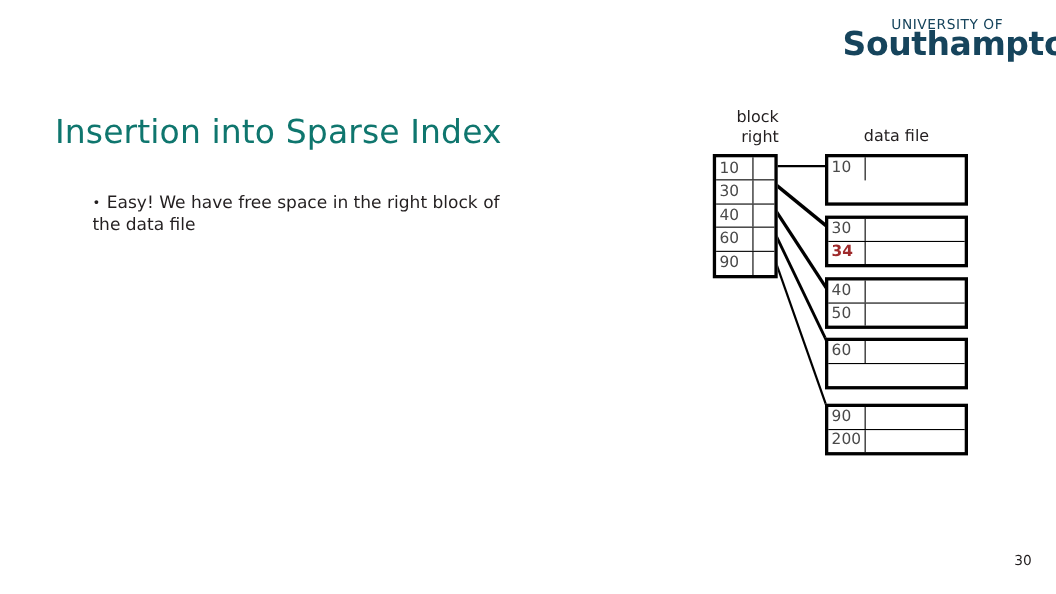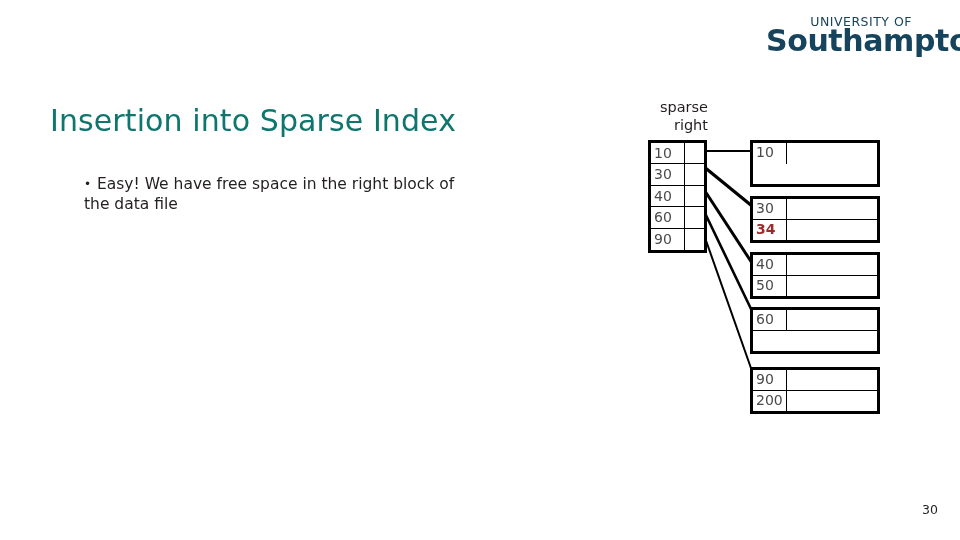--- a/index.html
+++ b/index.html
@@ -198,23 +198,24 @@
   </div>
 
   <div id="title">Insertion into Sparse Index</div>
 
 
   <div class="bullet2">
     <span class="dot">•</span><span class="b2text">Easy! We have free space in the right block of the data file</span>
   </div>
 
   <div class="dlabel" id="label-index">
-    <div>sparse</div>
+    <div>block</div>
     <div>right</div>
   </div>
+  <div class="dlabel" id="label-datafile">data file</div>
 
   <svg id="lines" width="960" height="540">
     <g stroke="#000000" fill="none">
       <line x1="706" y1="151" x2="752" y2="151" stroke-width="2.2"></line>
       <polygon points="752,147.5 752,154.5 758,151" fill="#000000" stroke="none"></polygon>
       <line x1="703" y1="166" x2="752" y2="206" stroke-width="3.2"></line>
       <line x1="703" y1="188" x2="752" y2="263" stroke-width="3.0"></line>
       <line x1="703" y1="209" x2="752" y2="311" stroke-width="2.6"></line>
       <line x1="703" y1="232" x2="752" y2="371" stroke-width="2.0"></line>
     </g>

